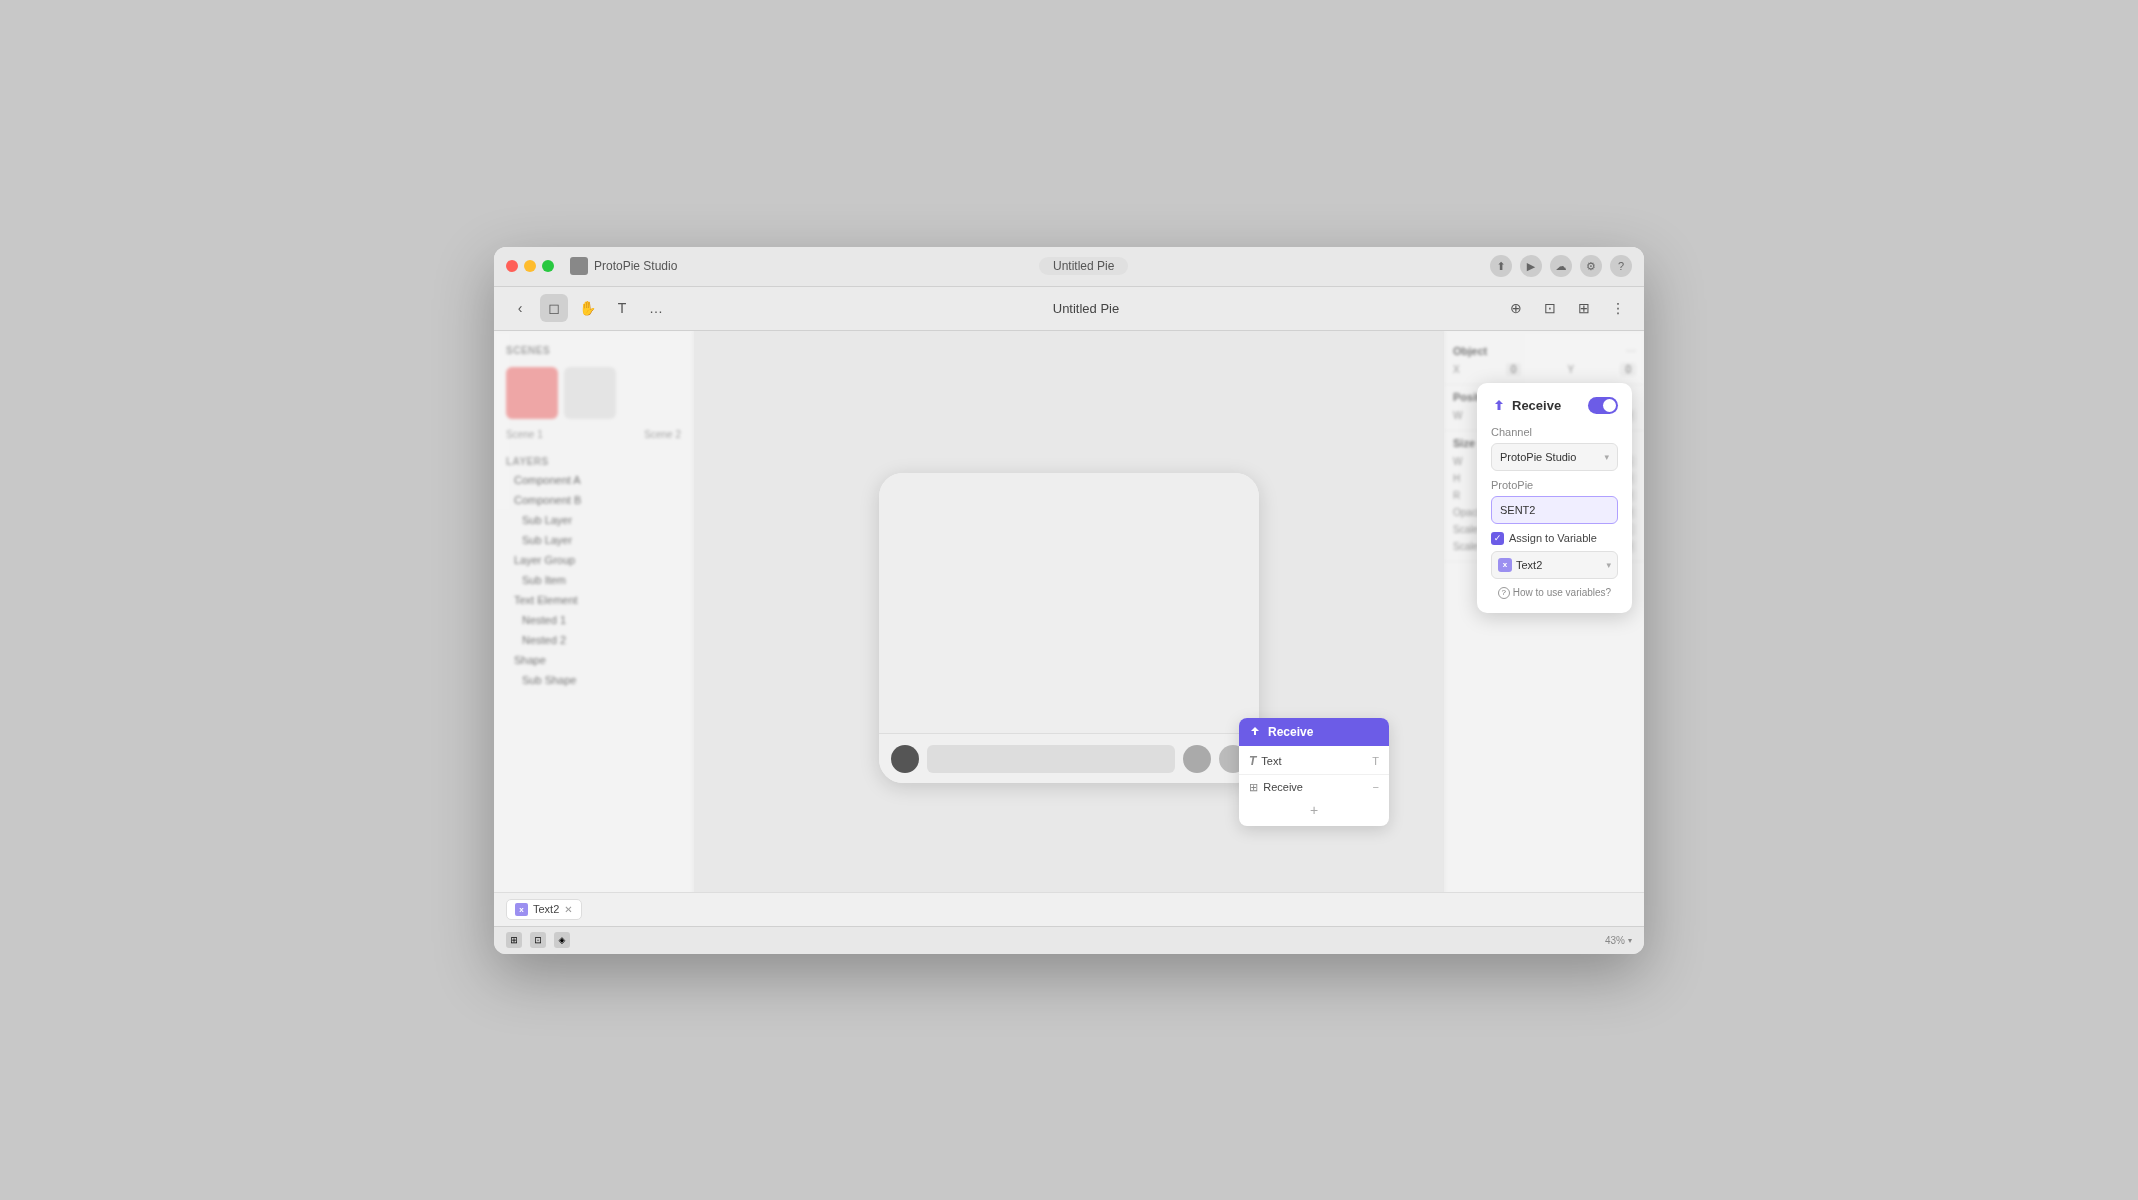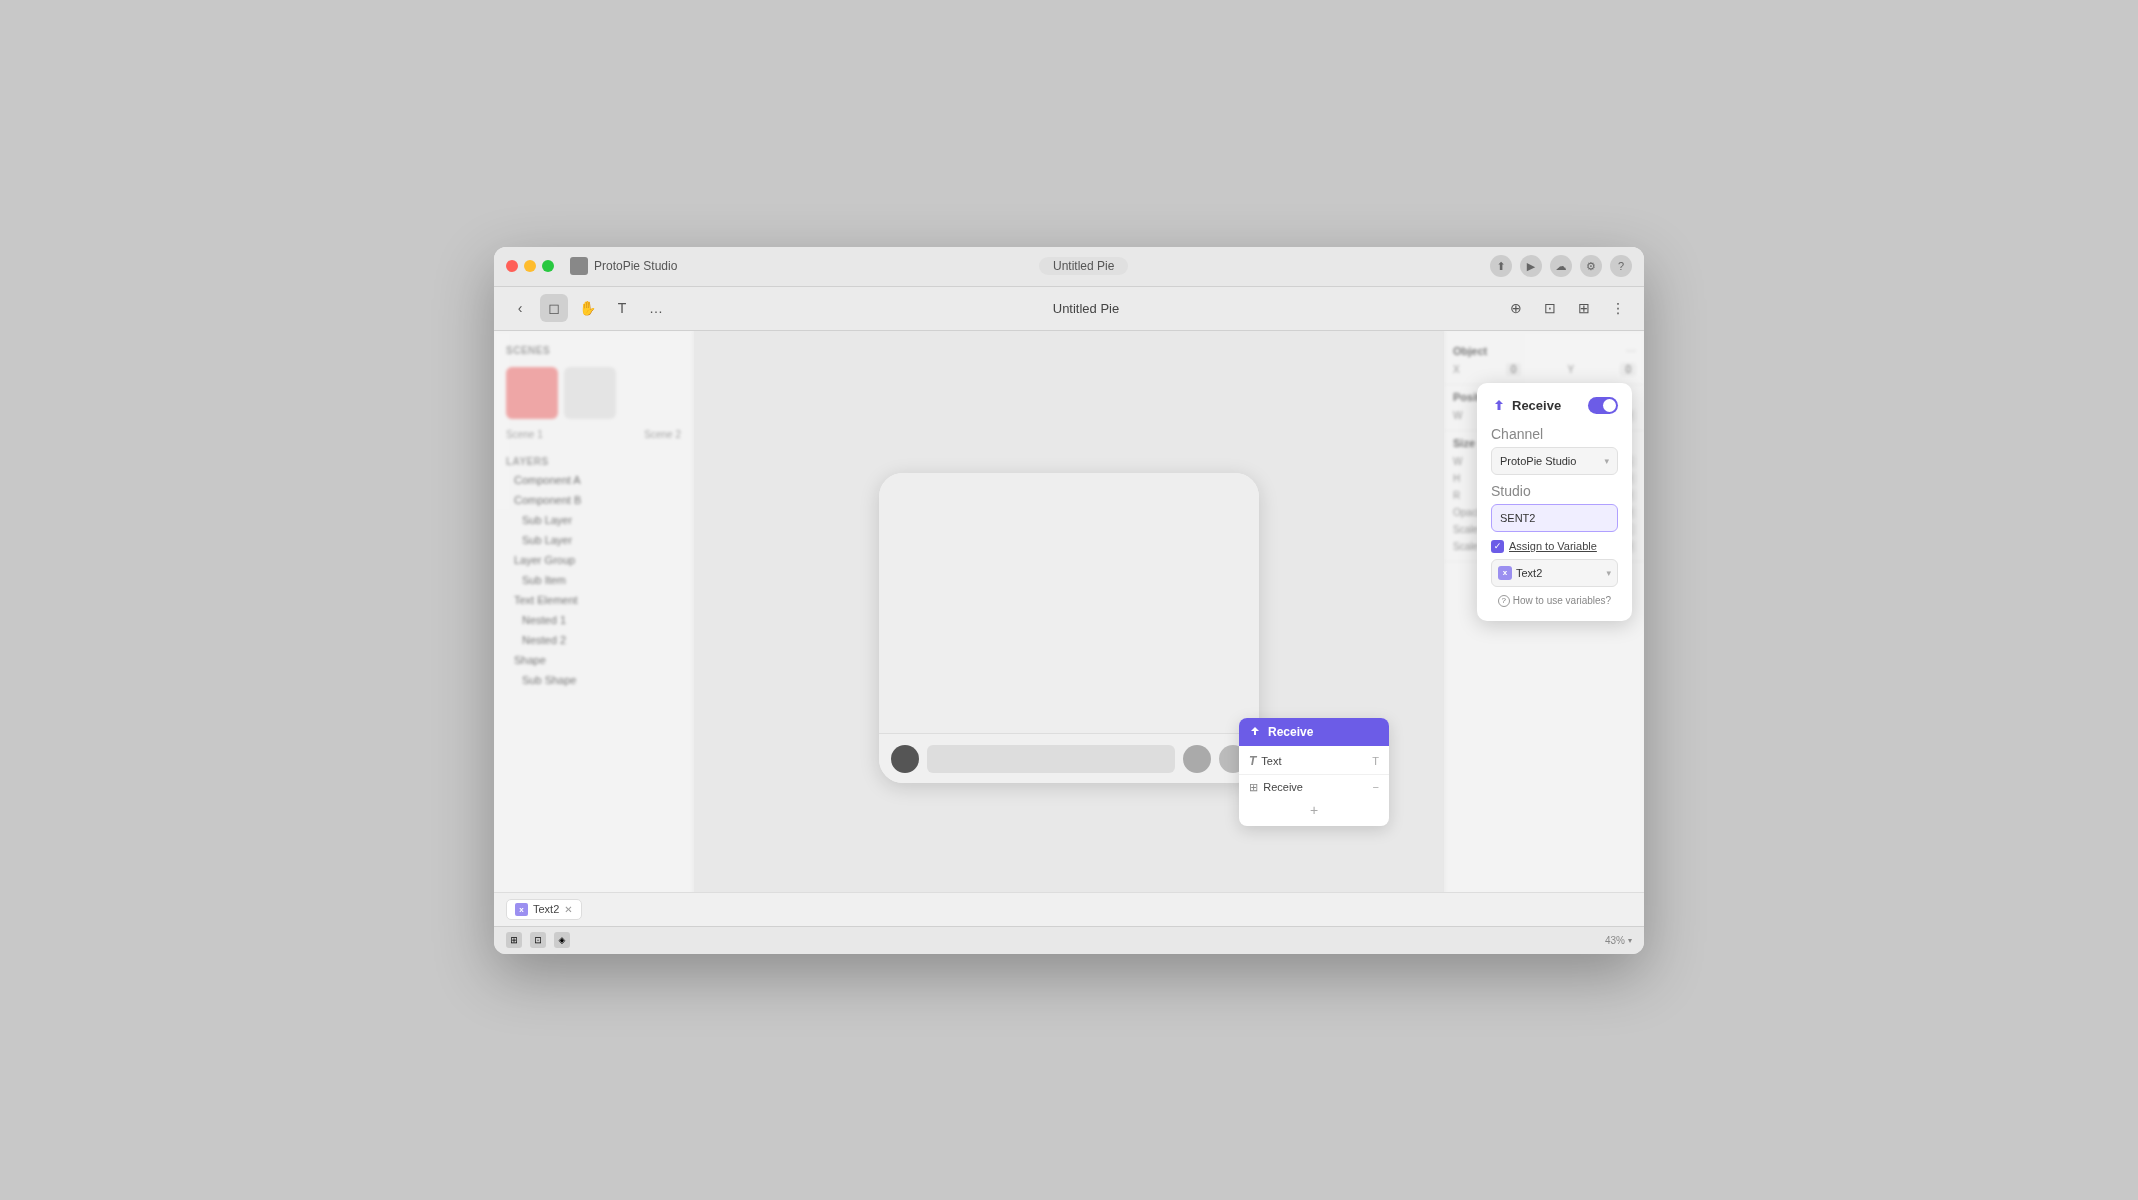--- a/index.html
+++ b/index.html
@@ -267,21 +267,21 @@
       position: absolute;
       right: 2px;
       top: 2px;
       width: 13px;
       height: 13px;
       background: white;
       border-radius: 50%;
     }
 
     .panel-field-label {
-      font-size: 14px;
+      font-size: 11px;
       color: #888;
       margin-bottom: 5px;
       margin-top: 8px;
     }
 
     .panel-select {
       width: 100%;
       height: 28px;
       background: #f5f5f5;
       border: 1px solid #e0e0e0;
@@ -329,21 +329,20 @@
 
     .checkbox-check {
       color: white;
       font-size: 9px;
       line-height: 1;
     }
 
     .assign-label {
       font-size: 11px;
       color: #444;
-      text-decoration: underline;
     }
 
     .var-select {
       width: 100%;
       height: 28px;
       background: #f5f5f5;
       border: 1px solid #e0e0e0;
       border-radius: 6px;
       font-size: 11px;
       color: #333;
@@ -765,21 +764,21 @@
         </div>
         <div class="toggle-switch"></div>
       </div>
 
       <div class="panel-field-label">Channel</div>
       <div class="panel-select">
         <span>ProtoPie Studio</span>
         <span class="dropdown-arrow">▾</span>
       </div>
 
-      <div class="panel-field-label">Studio</div>
+      <div class="panel-field-label">ProtoPie</div>
       <div class="panel-input">
         <span>SENT2</span>
       </div>
 
       <div class="assign-row">
         <div class="checkbox">
           <span class="checkbox-check">✓</span>
         </div>
         <span class="assign-label">Assign to Variable</span>
       </div>

